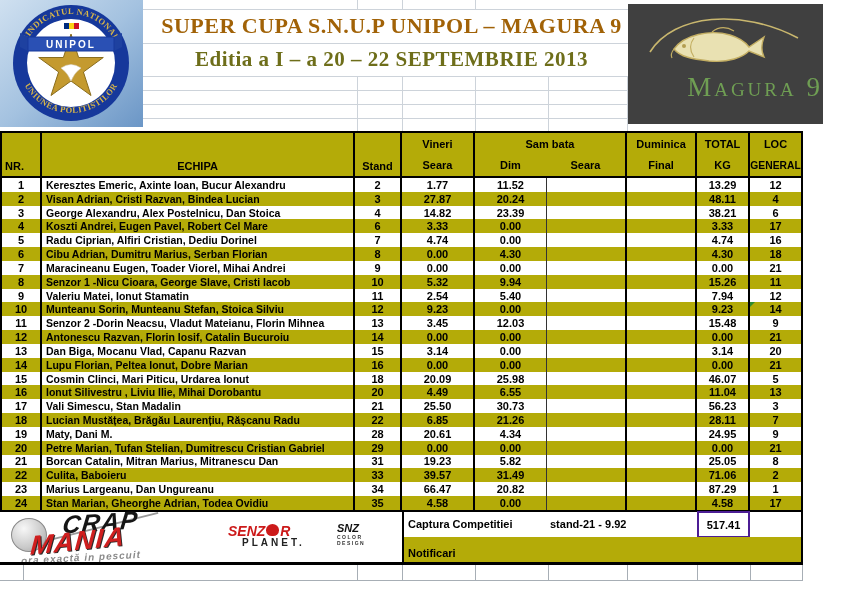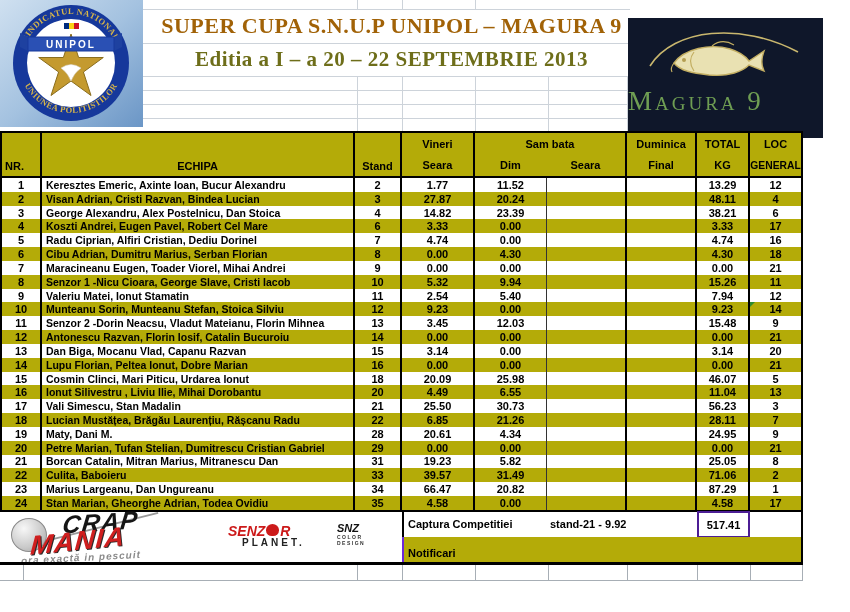--- a/index.html
+++ b/index.html
@@ -8,21 +8,21 @@
 
   
   .gridline{position:absolute;background:#cdd3da;}
   .badge{position:absolute;left:0;top:0;width:143px;height:127px;}
   .title1{position:absolute;left:143px;top:9px;width:497px;height:34px;line-height:34px;
           text-align:center;font-family:"Liberation Serif",serif;font-weight:bold;
           font-size:22px;color:#a16207;letter-spacing:.5px;}
   .title2{position:absolute;left:143px;top:43px;width:497px;height:32px;line-height:32px;
           text-align:center;font-family:"Liberation Serif",serif;font-weight:bold;
           font-size:21px;color:#6e6e1a;letter-spacing:.5px;}
-  .magura{position:absolute;left:628px;top:18px;width:195px;height:120px;background:#0f172a;text-align:left;}
+  .magura{position:absolute;left:628px;top:4px;width:195px;height:120px;background:#404040;text-align:right;}
   .magura svg{display:block;margin:2px auto 0 auto;}
   .magura-text{font-family:"Liberation Serif",serif;font-variant:small-caps;font-size:27px;
                color:#6f9e53;letter-spacing:3px;line-height:30px;}
 
   
   .grid9{display:grid;grid-template-columns:38px 313px 47px 73px 73px 79px 70px 53px 53px;}
   .thead{position:absolute;left:0;top:131px;width:803px;height:47px;box-sizing:border-box;
          border:2px solid #000;background:#b4ab08;grid-template-rows:1fr 1fr;
          font-weight:bold;font-size:11px;color:#000;}
   .thead>div{box-sizing:border-box;display:flex;align-items:center;justify-content:center;overflow:hidden;}
@@ -47,21 +47,21 @@
   
   .captura-row{position:absolute;left:402px;top:512px;width:401px;height:25px;box-sizing:border-box;
                background:#fff;border-left:2px solid #000;border-right:2px solid #000;}
   .cap-label{position:absolute;left:4px;top:0;height:25px;line-height:25px;font-weight:bold;font-size:11px;}
   .cap-stand{position:absolute;left:146px;top:0;width:79px;height:25px;line-height:25px;
              font-weight:bold;font-size:11px;}
   .cap-total-box{position:absolute;left:293px;top:-1px;width:53px;height:27px;box-sizing:border-box;
                  border:2px solid #4c1d95;background:#fff;display:flex;align-items:center;justify-content:center;
                  font-weight:bold;font-size:11px;}
   .notif-band{position:absolute;left:402px;top:537px;width:401px;height:25px;box-sizing:border-box;
-              background:#b4ab08;border-left:2px solid #6d28d9;border-right:2px solid #000;
+              background:#b4ab08;border-left:2px solid #000000;border-right:2px solid #000;
               display:flex;align-items:flex-end;}
   .notif-label{padding:0 0 3px 4px;font-weight:bold;font-size:11px;color:#000;}
   .thick-line{position:absolute;left:0;top:562px;width:803px;height:3px;background:#000;}
   .empty-row{position:absolute;left:0;top:565px;width:803px;height:16px;box-sizing:border-box;
              border-bottom:1px solid #a7aeb5;}
   .vline{position:absolute;top:0;width:1px;height:16px;background:#a7aeb5;}
 
   
   .crapmania{position:absolute;left:5px;top:511px;width:205px;height:52px;}
   .cm-line{position:absolute;left:30px;top:16px;width:125px;height:2px;background:#9a9a9a;

